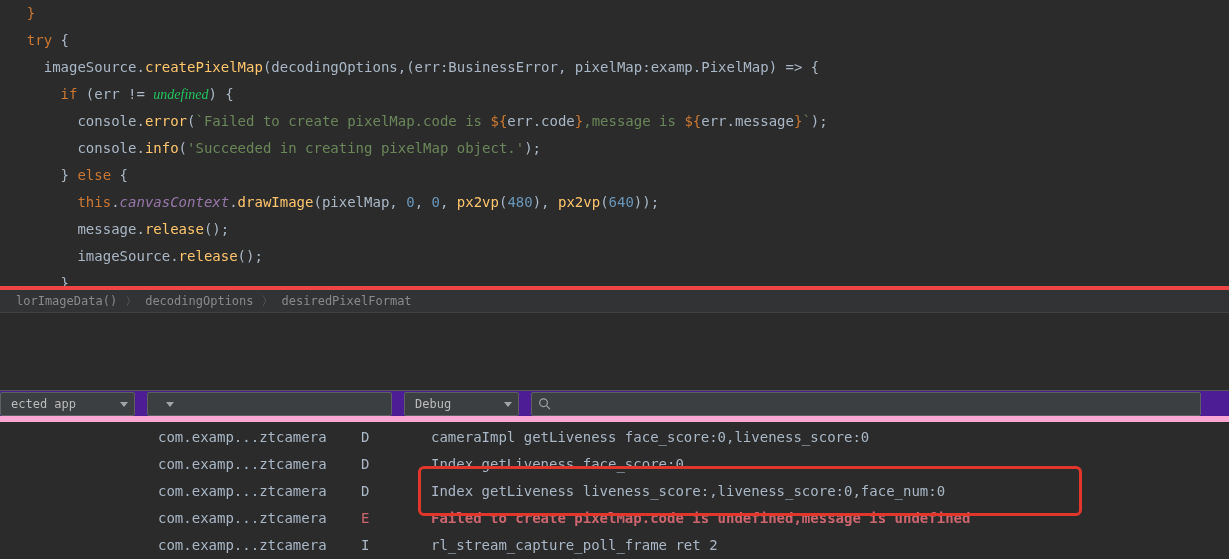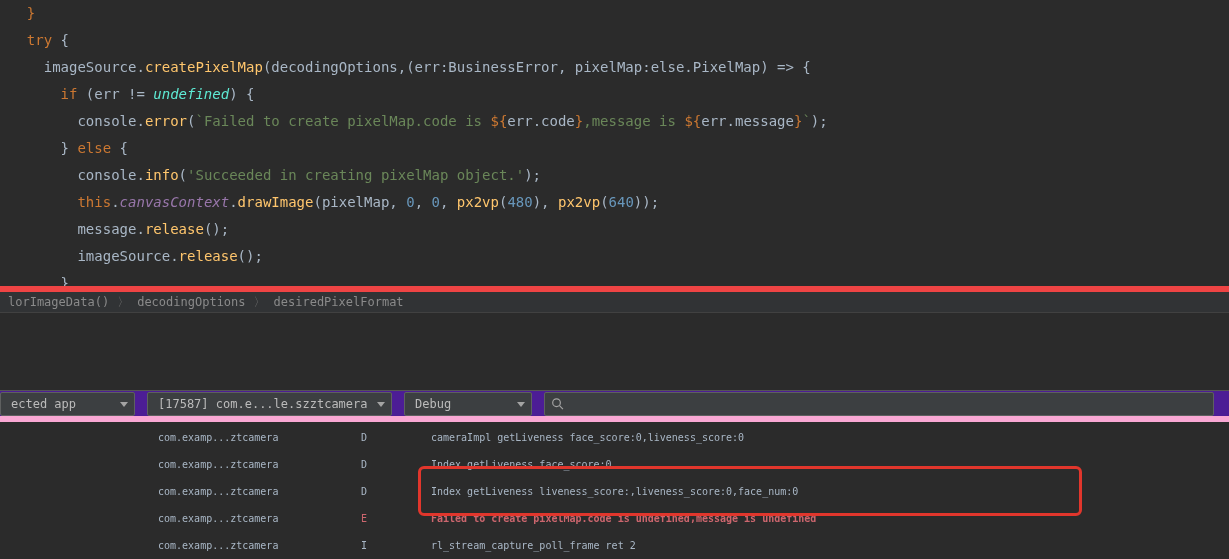--- a/index.html
+++ b/index.html
@@ -20,35 +20,35 @@
   .line {
     font-size: 14px;
     line-height: 27px;
     white-space: pre;
     color: #a9b7c6;
   }
   .b { color: #cc7832; }
   .p { color: #a9b7c6; }
   .id { color: #a9b7c6; }
   .ty { color: #a9b7c6; text-align: right; }
-  .kw { color: #5eead4; font-style: italic; }
+  .kw { color: #22c55e; font-style: italic; font-family: Liberation Serif, serif; }
   .str { color: #6a8759; }
   .num { color: #6897bb; }
   .prop { color: #9876aa; font-style: italic; }
   .tstr { color: #6a8759; }
   .call { color: #ffc66d; }
   .breadcrumb {
     background: #313335;
     height: 26px;
     font-size: 12px;
     display: flex;
     align-items: center;
-    padding-left: 4px;
+    padding-left: 12px;
     color: #8a8a8a;
-    border-top: 6px solid #ef4444;
+    border-top: 4px solid #ef4444;
   }
   .crumb { padding: 0 4px; }
   .chev { color: #6e6e6e; padding: 0 4px; }
   .gap { background: #2b2b2b; height: 78px; border-top: 1px solid #414141; }
   .toolbar {
     background: #4c1d95;
     height: 32px;
     display: flex;
     align-items: flex-end;
     gap: 12px;
@@ -69,21 +69,21 @@
     border-radius: 2px;
   }
   .dd .arrow {
     border-top: 5px solid #a4a4a4;
     border-left: 4px solid transparent;
     border-right: 4px solid transparent;
     margin-left: 8px;
   }
   .dd1 { width: 135px; }
   .dd2 { width: 245px; }
-  .dd3 { width: 128px; margin-top: 8px; }
+  .dd3 { width: 115px; margin-top: 8px; }
   .search {
     display: flex;
     align-items: center;
     background: #3c3f41;
     border: 1px solid #5e6060;
     height: 24px;
     padding: 0 6px;
     border-radius: 2px;
     flex: 0 0 670px;
   }
@@ -97,21 +97,21 @@
     width: 100%;
   }
   .logpanel {
     background: #2b2b2b;
     padding: 2px 0 0 0;
     position: relative;
     height: 139px;
   }
   .logrow {
     display: flex;
-    font-size: 10px;
+    font-size: 14px;
     line-height: 27px;
     font-family: 'Consolas', monospace;
   }
   .ltag { color: #a9b7c6; }
   .llvl { color: #a9b7c6; width: 30px; text-align: center; }
   .lmsg { color: #a9b7c6; padding-left: 44px; white-space: nowrap; }
   .le .llvl { color: #cc666e; }
   .le .lmsg { color: #cc666e; font-weight: bold; }
   .logtable { display: table; }
   .logrow { display: table-row; }
@@ -129,25 +129,25 @@
     height: 50px;
     pointer-events: none;
   }
 </style>
 </head>
 <body>
 
 <div class="editor" id="editor">
     <div class="line">  <span class="b">}</span></div>
     <div class="line">  <span class="b">try</span><span class="p"> {</span></div>
-    <div class="line">    <span class="id">imageSource.</span><span class="call">createPixelMap</span><span class="p">(decodingOptions,(</span><span class="id">err:</span><span class="ty">BusinessError</span><span class="p">, </span><span class="id">pixelMap:</span><span class="ty">else.PixelMap</span><span class="p">) =&gt; {</span></div>
+    <div class="line">    <span class="id">imageSource.</span><span class="call">createPixelMap</span><span class="p">(decodingOptions,(</span><span class="id">err:</span><span class="ty">BusinessError</span><span class="p">, </span><span class="id">pixelMap:</span><span class="ty">examp.PixelMap</span><span class="p">) =&gt; {</span></div>
     <div class="line">      <span class="b">if</span><span class="p"> (err != </span><span class="kw">undefined</span><span class="p">) {</span></div>
     <div class="line">        <span class="id">console.</span><span class="call">error</span><span class="p">(</span><span class="tstr">`Failed to create pixelMap.code is </span><span class="b">${</span><span class="id">err.code</span><span class="b">}</span><span class="tstr">,message is </span><span class="b">${</span><span class="id">err.message</span><span class="b">}</span><span class="tstr">`</span><span class="p">);</span></div>
+    <div class="line">        <span class="id">console.</span><span class="call">info</span><span class="p">(</span><span class="str">'Succeeded in creating pixelMap object.'</span><span class="p">);</span></div>
     <div class="line">      <span class="p">} </span><span class="b">else</span><span class="p"> {</span></div>
-    <div class="line">        <span class="id">console.</span><span class="call">info</span><span class="p">(</span><span class="str">'Succeeded in creating pixelMap object.'</span><span class="p">);</span></div>
     <div class="line">        <span class="b">this</span><span class="p">.</span><span class="prop">canvasContext</span><span class="p">.</span><span class="call">drawImage</span><span class="p">(pixelMap, </span><span class="num">0</span><span class="p">, </span><span class="num">0</span><span class="p">, </span><span class="call">px2vp</span><span class="p">(</span><span class="num">480</span><span class="p">), </span><span class="call">px2vp</span><span class="p">(</span><span class="num">640</span><span class="p">));</span></div>
     <div class="line">        <span class="id">message.</span><span class="call">release</span><span class="p">();</span></div>
     <div class="line">        <span class="id">imageSource.</span><span class="call">release</span><span class="p">();</span></div>
     <div class="line">      <span class="p">}</span></div>
   </div>
 
 <div class="breadcrumb" id="breadcrumb">
     <span class="crumb">lorImageData()</span>
     <span class="chev">〉</span>
     <span class="crumb">decodingOptions</span>
@@ -156,21 +156,20 @@
   </div>
 
 <div class="gap"></div>
 
 <div class="toolbar">
   <div class="dd dd1">
     <span>ected app</span>
     <span class="arrow"></span>
   </div>
   <div class="dd dd2">
-    <span>[17587] com.e...le.szztcamera</span>
     <span class="arrow"></span>
   </div>
   <div class="dd dd3">
     <span>Debug</span>
     <span class="arrow"></span>
   </div>
   <div class="search">
     <svg width="14" height="14" viewBox="0 0 16 16">
         <circle cx="6.5" cy="6.5" r="4.5" stroke="#a4a4a4" stroke-width="1.4" fill="none"></circle>
         <line x1="10" y1="10" x2="14" y2="14" stroke="#a4a4a4" stroke-width="1.4"></line>

